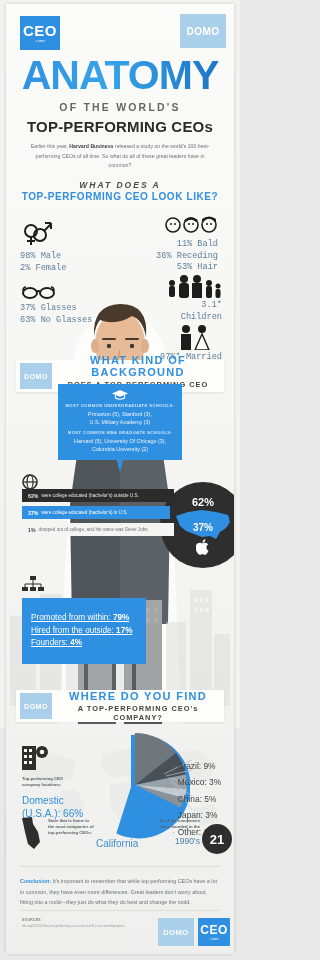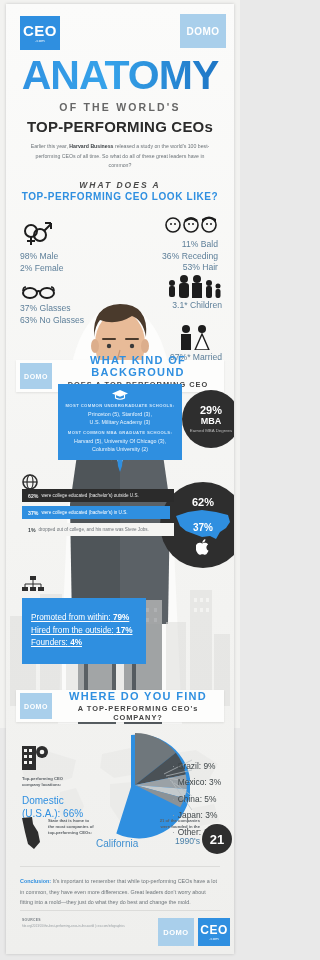--- a/index.html
+++ b/index.html
@@ -62,21 +62,21 @@
   .sec-h .l1{font-size:8.5px;letter-spacing:2px;color:#4a4a4a;font-weight:bold;font-style:italic;}
   .sec-h .l2{font-size:10px;letter-spacing:.6px;color:#2f8fe0;font-weight:bold;margin-top:1px;}
   .banner{
     position:absolute;left:10px;right:10px;background:#fdfdfc;
     box-shadow:0 1px 2px rgba(0,0,0,.09);
     display:flex;align-items:center;
   }
   .banner .btxt{flex:1;text-align:center;}
   .banner .b1{font-size:11px;letter-spacing:1.3px;color:#2f8fe0;font-weight:bold;}
   .banner .b2{font-size:7.4px;letter-spacing:1px;color:#444;font-weight:bold;margin-top:2px;}
-  .stat{position:absolute;font-size:8.6px;color:#5d7f99;line-height:1.35;}
+  .stat{position:absolute;font-size:8.6px;color:#5d7f99;line-height:1.35;font-family:Liberation Mono, monospace;}
   
   .circ{
     position:absolute;border-radius:50%;background:#2e2e2e;color:#fff;
     display:flex;flex-direction:column;align-items:center;justify-content:center;text-align:center;
   }
   .circ .p{font-size:11px;font-weight:bold;line-height:1.1;}
   .circ .s{font-size:9px;font-weight:bold;line-height:1.15;}
   .circ .t{font-size:4.4px;color:#b9b9b9;margin-top:2px;line-height:1.3;}
   
   .schoolbox{
@@ -294,25 +294,20 @@
   <div class="stat" style="left:150px;top:348px;text-align:right;width:66px;">97%* Married</div>
 
   <div class="banner" style="top:356px;height:32px;">
     <div class="logo-domo" style="position:relative;width:32px;height:26px;margin-left:4px;font-size:7px;">DOMO</div>
     <div class="btxt">
       <div class="b1">WHAT KIND OF BACKGROUND</div>
       <div class="b2">DOES A TOP-PERFORMING CEO HAVE?</div>
     </div>
   </div>
 
-  <div class="circ" style="right:-6px;top:386px;width:58px;height:58px;">
-    <div class="p">29%</div>
-    <div class="s">MBA</div>
-    <div class="t">Earned MBA Degrees</div>
-  </div>
 
   <div class="schoolbox" style="left:52px;right:52px;top:380px;">
     <svg width="16" height="10" viewBox="0 0 16 10" style="margin:0 auto 3px;">
       <path d="M8 0 L16 3.4 L8 6.8 L0 3.4 Z" fill="#ffffff"></path>
       <path d="M3.5 5 V8 Q8 10.4 12.5 8 V5" fill="none" stroke="#ffffff" stroke-width="1.1"></path>
     </svg>
     <div class="hd">MOST COMMON UNDERGRADUATE SCHOOLS:</div>
     <div class="ln">Princeton (5), Stanford (3),</div>
     <div class="ln">U.S. Military Academy (3)</div>
     <div class="hd" style="margin-top:4px;">MOST COMMON MBA GRADUATE SCHOOLS:</div>

